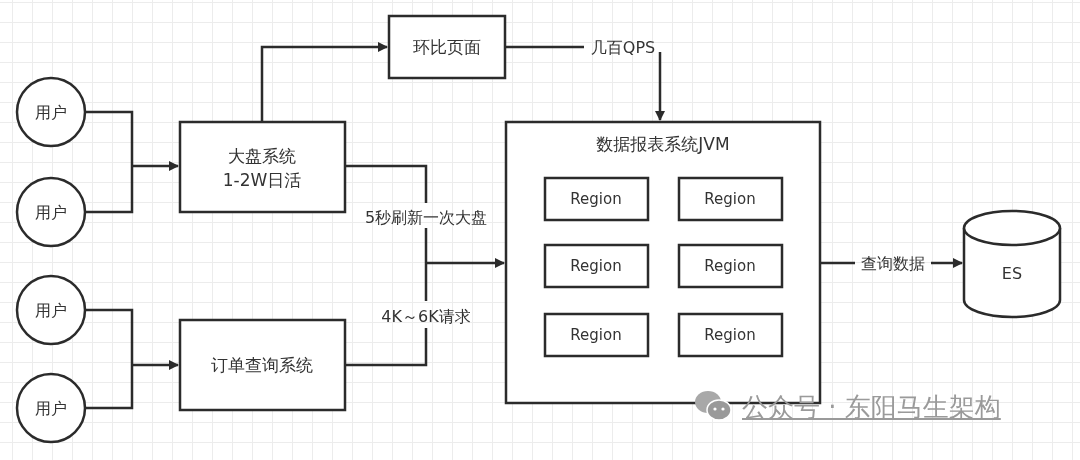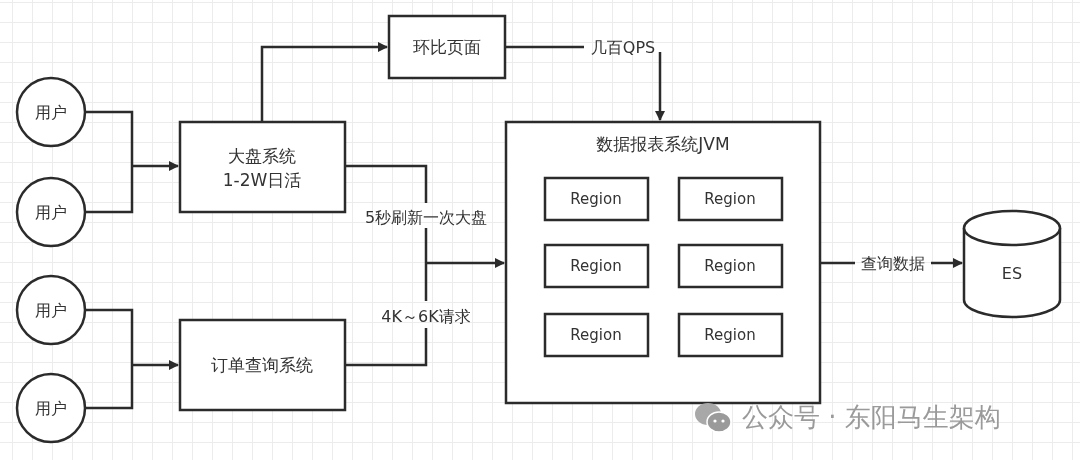--- a/index.html
+++ b/index.html
@@ -9,21 +9,21 @@
     background-image:
       linear-gradient(to right, #ececec 1px, transparent 1px),
       linear-gradient(to bottom, #ececec 1px, transparent 1px);
     background-size: 20px 20px;
     background-position: 12px 2px;
     font-family: "DejaVu Sans", sans-serif;
     color: #333;
   }
   svg#diagram { position: absolute; left: 0; top: 0; }
   .node-text { font-family: "DejaVu Sans", sans-serif; fill: #333; }
-  .wm { position: absolute; left: 694px; top: 400px; display: flex; align-items: center; gap: 8px; color: #9a9a9a; font-size: 26px; font-family: "DejaVu Sans", sans-serif; }
+  .wm { position: absolute; left: 694px; top: 390px; display: flex; align-items: flex-start; gap: 8px; color: #9a9a9a; font-size: 26px; font-family: "DejaVu Sans", sans-serif; text-decoration: underline; }
 </style>
 </head>
 <body>
 
 <svg id="diagram" width="1080" height="460" xmlns="http://www.w3.org/2000/svg">
   <defs>
     <marker id="arrow" markerWidth="10" markerHeight="10" refX="9" refY="5" orient="auto" markerUnits="userSpaceOnUse">
       <path d="M0,0 L10,5 L0,10 Z" fill="#2b2b2b"></path>
     </marker>
   </defs>

